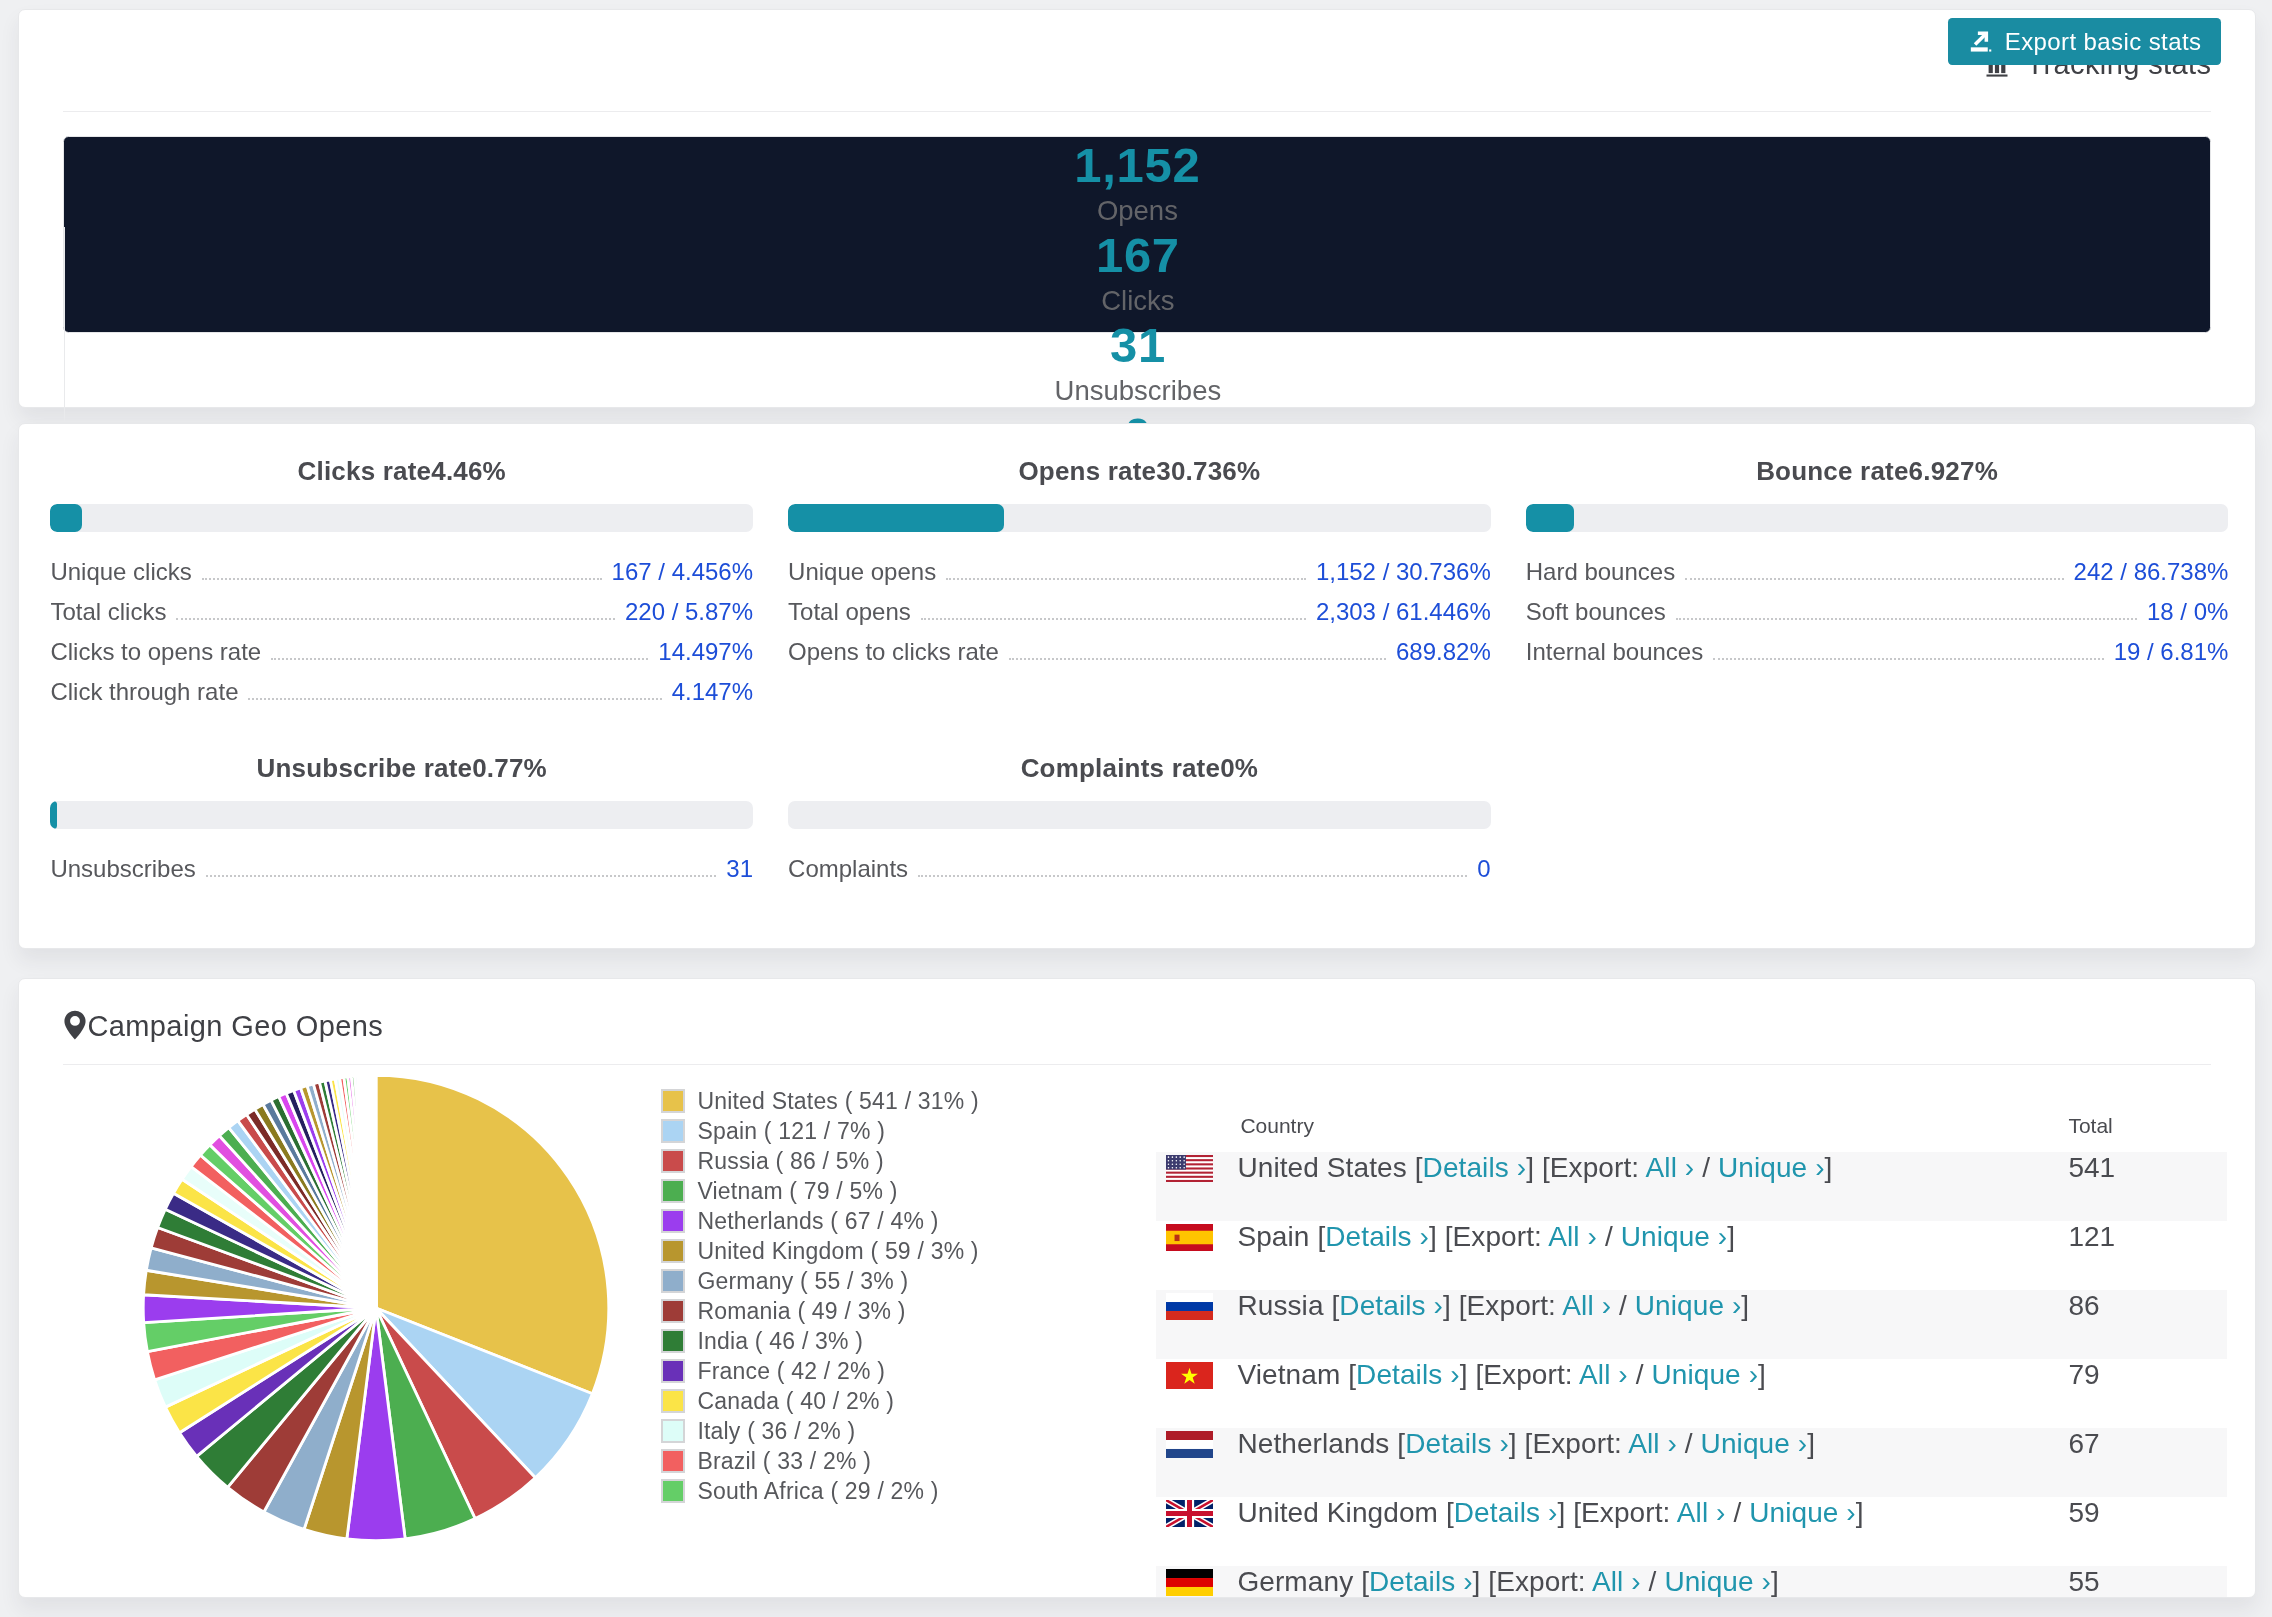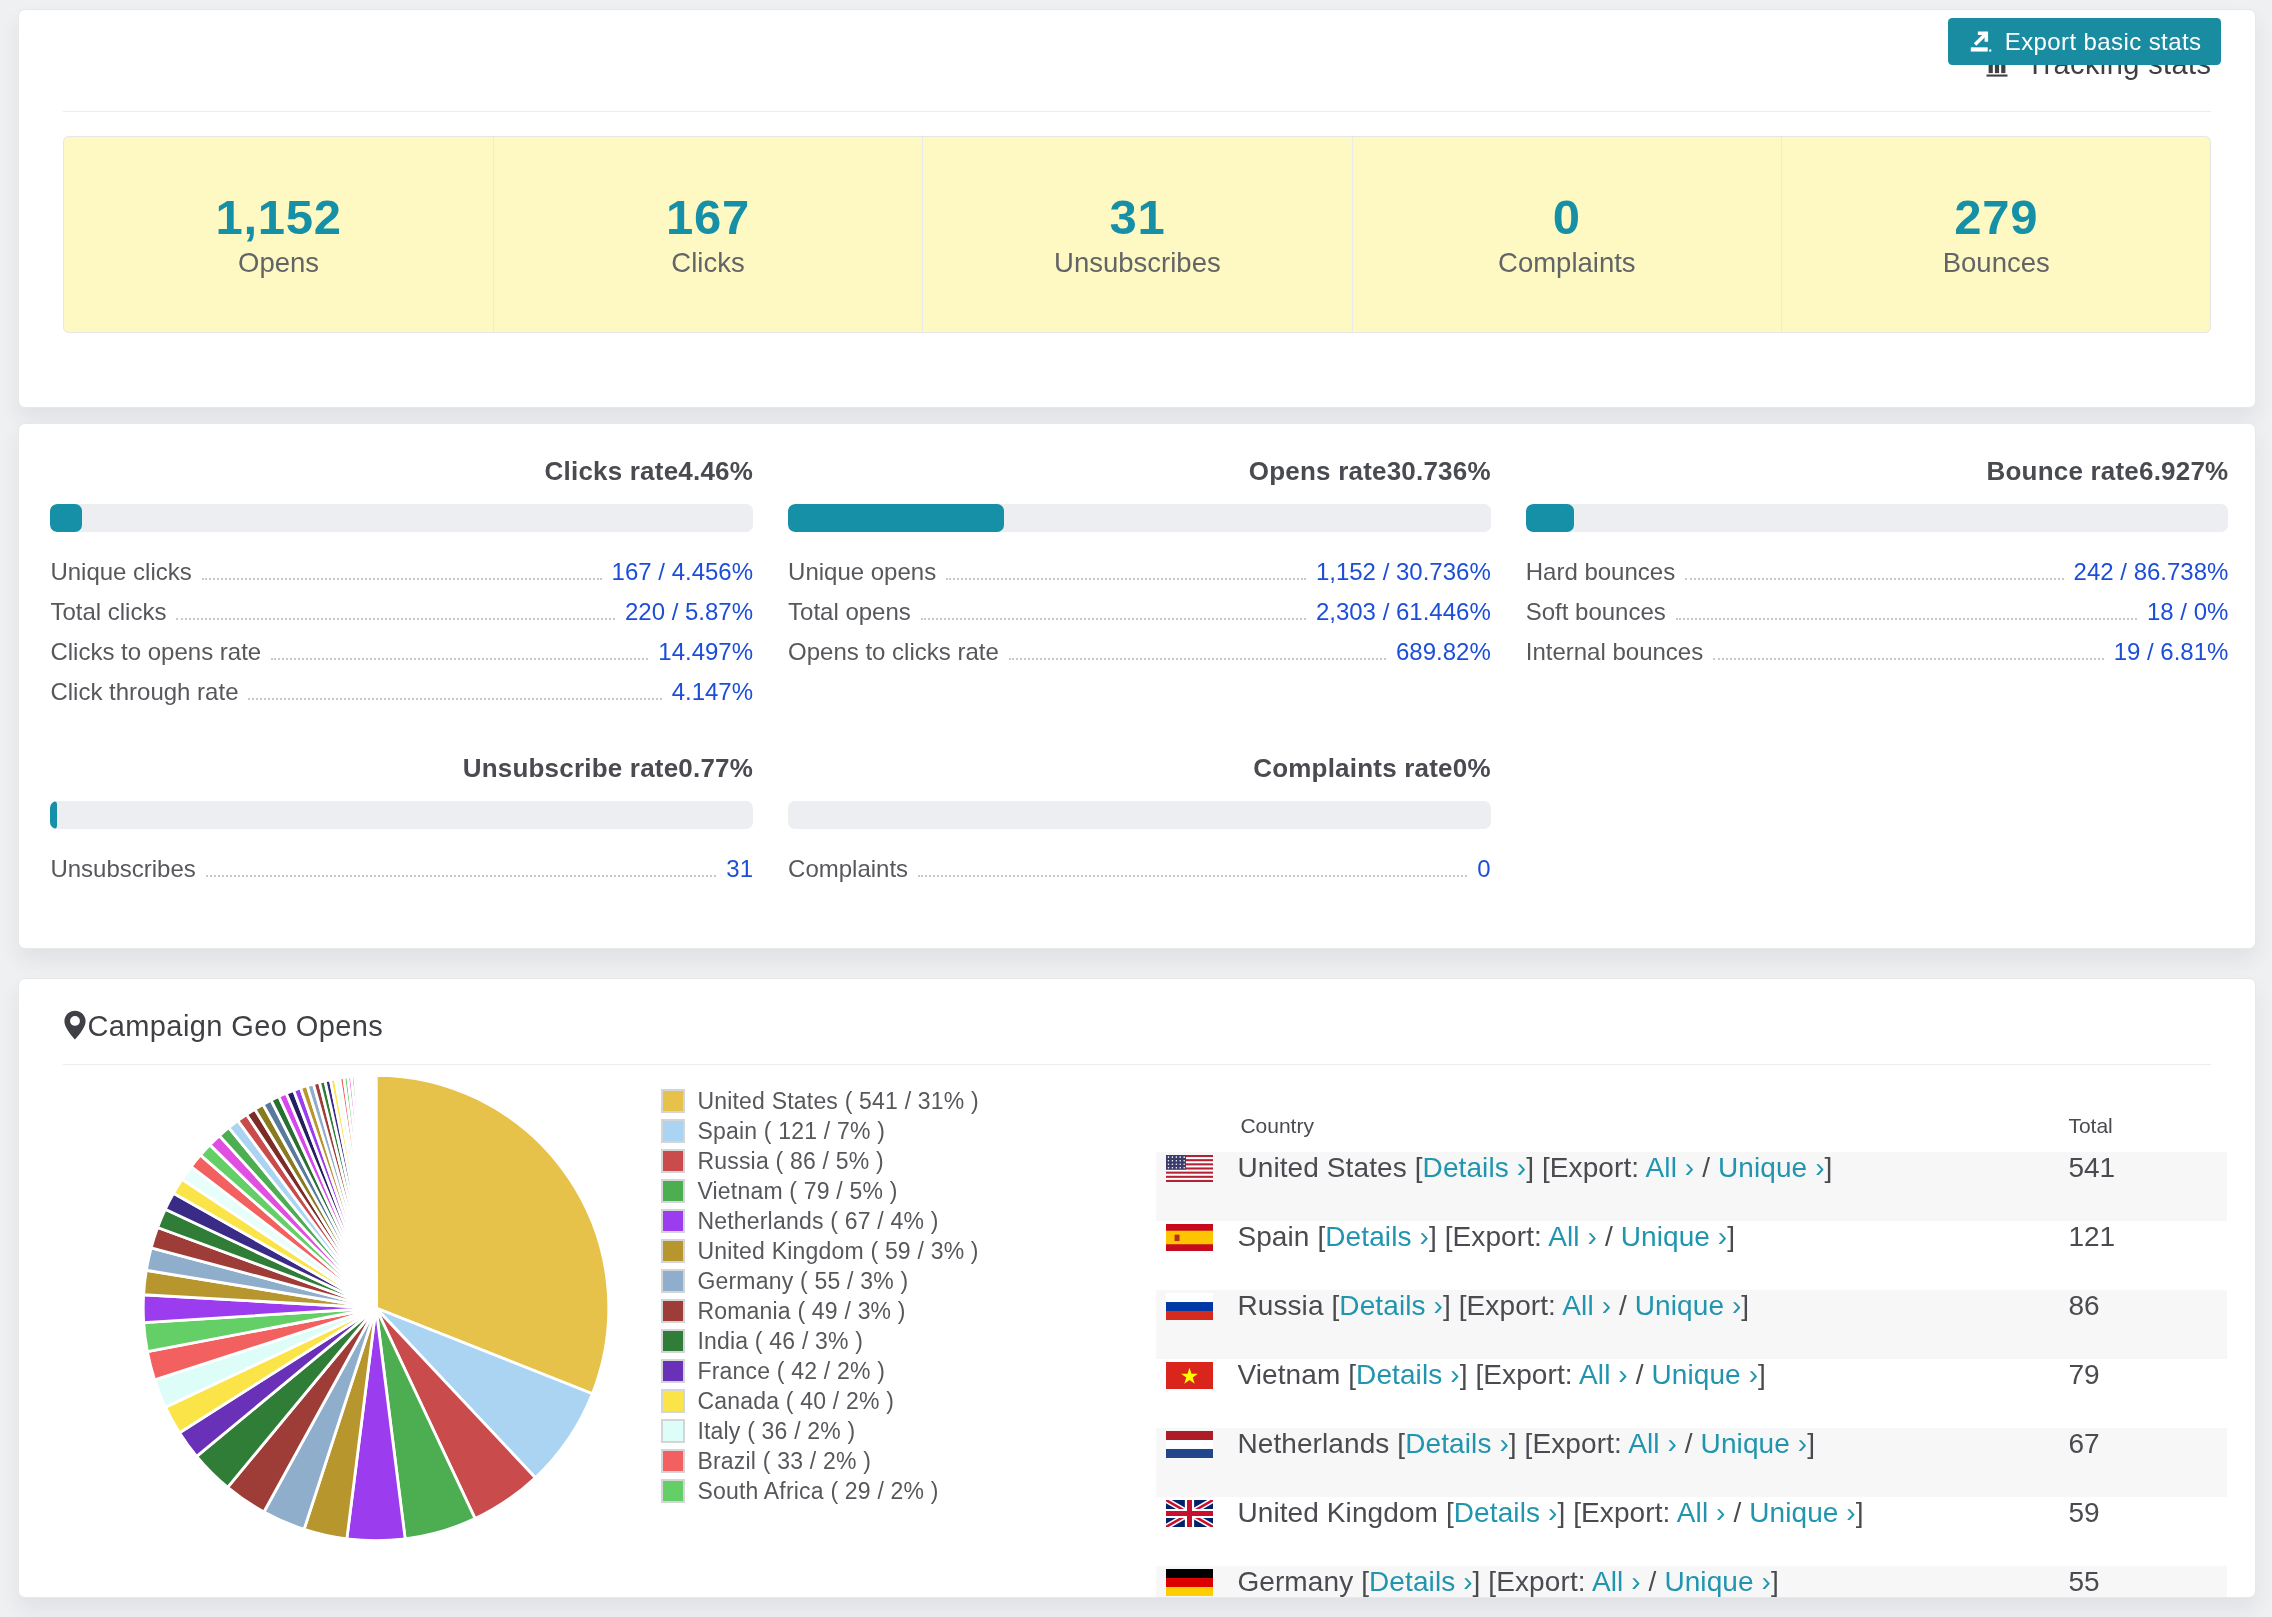--- a/index.html
+++ b/index.html
@@ -34,34 +34,34 @@
     display:flex;align-items:center;gap:11.3px;
     background:#1a8ca2;color:#fff;border:none;border-radius:4.2px;
     height:47px;padding:0 20px;font-size:24px;font-family:inherit;
     cursor:pointer;letter-spacing:0.4px;
   }
 
   
   .stats-box{
     margin:24px 44px 0 44px;height:195px;
     border:0.7px solid #e5e6e8;border-radius:5.6px;
-    display:flex;background:#fef9c3;
+    display:flex;background:#0f172a;flex-direction:column;
   }
   .stat-cell{flex:1;display:flex;flex-direction:column;align-items:center;justify-content:center}
   .stat-cell + .stat-cell{border-left:0.7px solid #e9eaec}
   .stat-value{font-size:49px;font-weight:700;color:#1590a6;letter-spacing:0.7px}
   .stat-label{font-size:27.5px;color:#636468;margin-top:2px}
 
   
   .rates-grid{
     padding:32px 27px 0 31px;
     display:grid;grid-template-columns:repeat(3,1fr);
     column-gap:35px;row-gap:41px;
   }
-  .rate-head{display:flex;justify-content:flex-end;align-items:baseline}
+  .rate-head{display:flex;justify-content:center;align-items:baseline}
   .rate-title,.rate-value{font-size:26px;font-weight:700;color:#4a4b50;letter-spacing:0.2px}
   .rate-bar{margin-top:17px;height:28px;background:#edeef1;border-radius:7px;position:relative;overflow:hidden}
   .rate-fill{position:absolute;left:0;top:0;bottom:0;background:#1590a6;border-radius:7px;min-width:0}
   .rate-rows{margin-top:20px}
   .rate-row{display:flex;align-items:center;height:40px;font-size:24px;color:#57585c}
   .rate-row .lbl{white-space:nowrap}
   .rate-row .leader{flex:1;border-bottom:2.1px dotted #c7c8ca;margin:12.7px 10px 0 10px;height:0.7px}
   .rate-row .val{white-space:nowrap;color:#1d4ed8}
 
   

